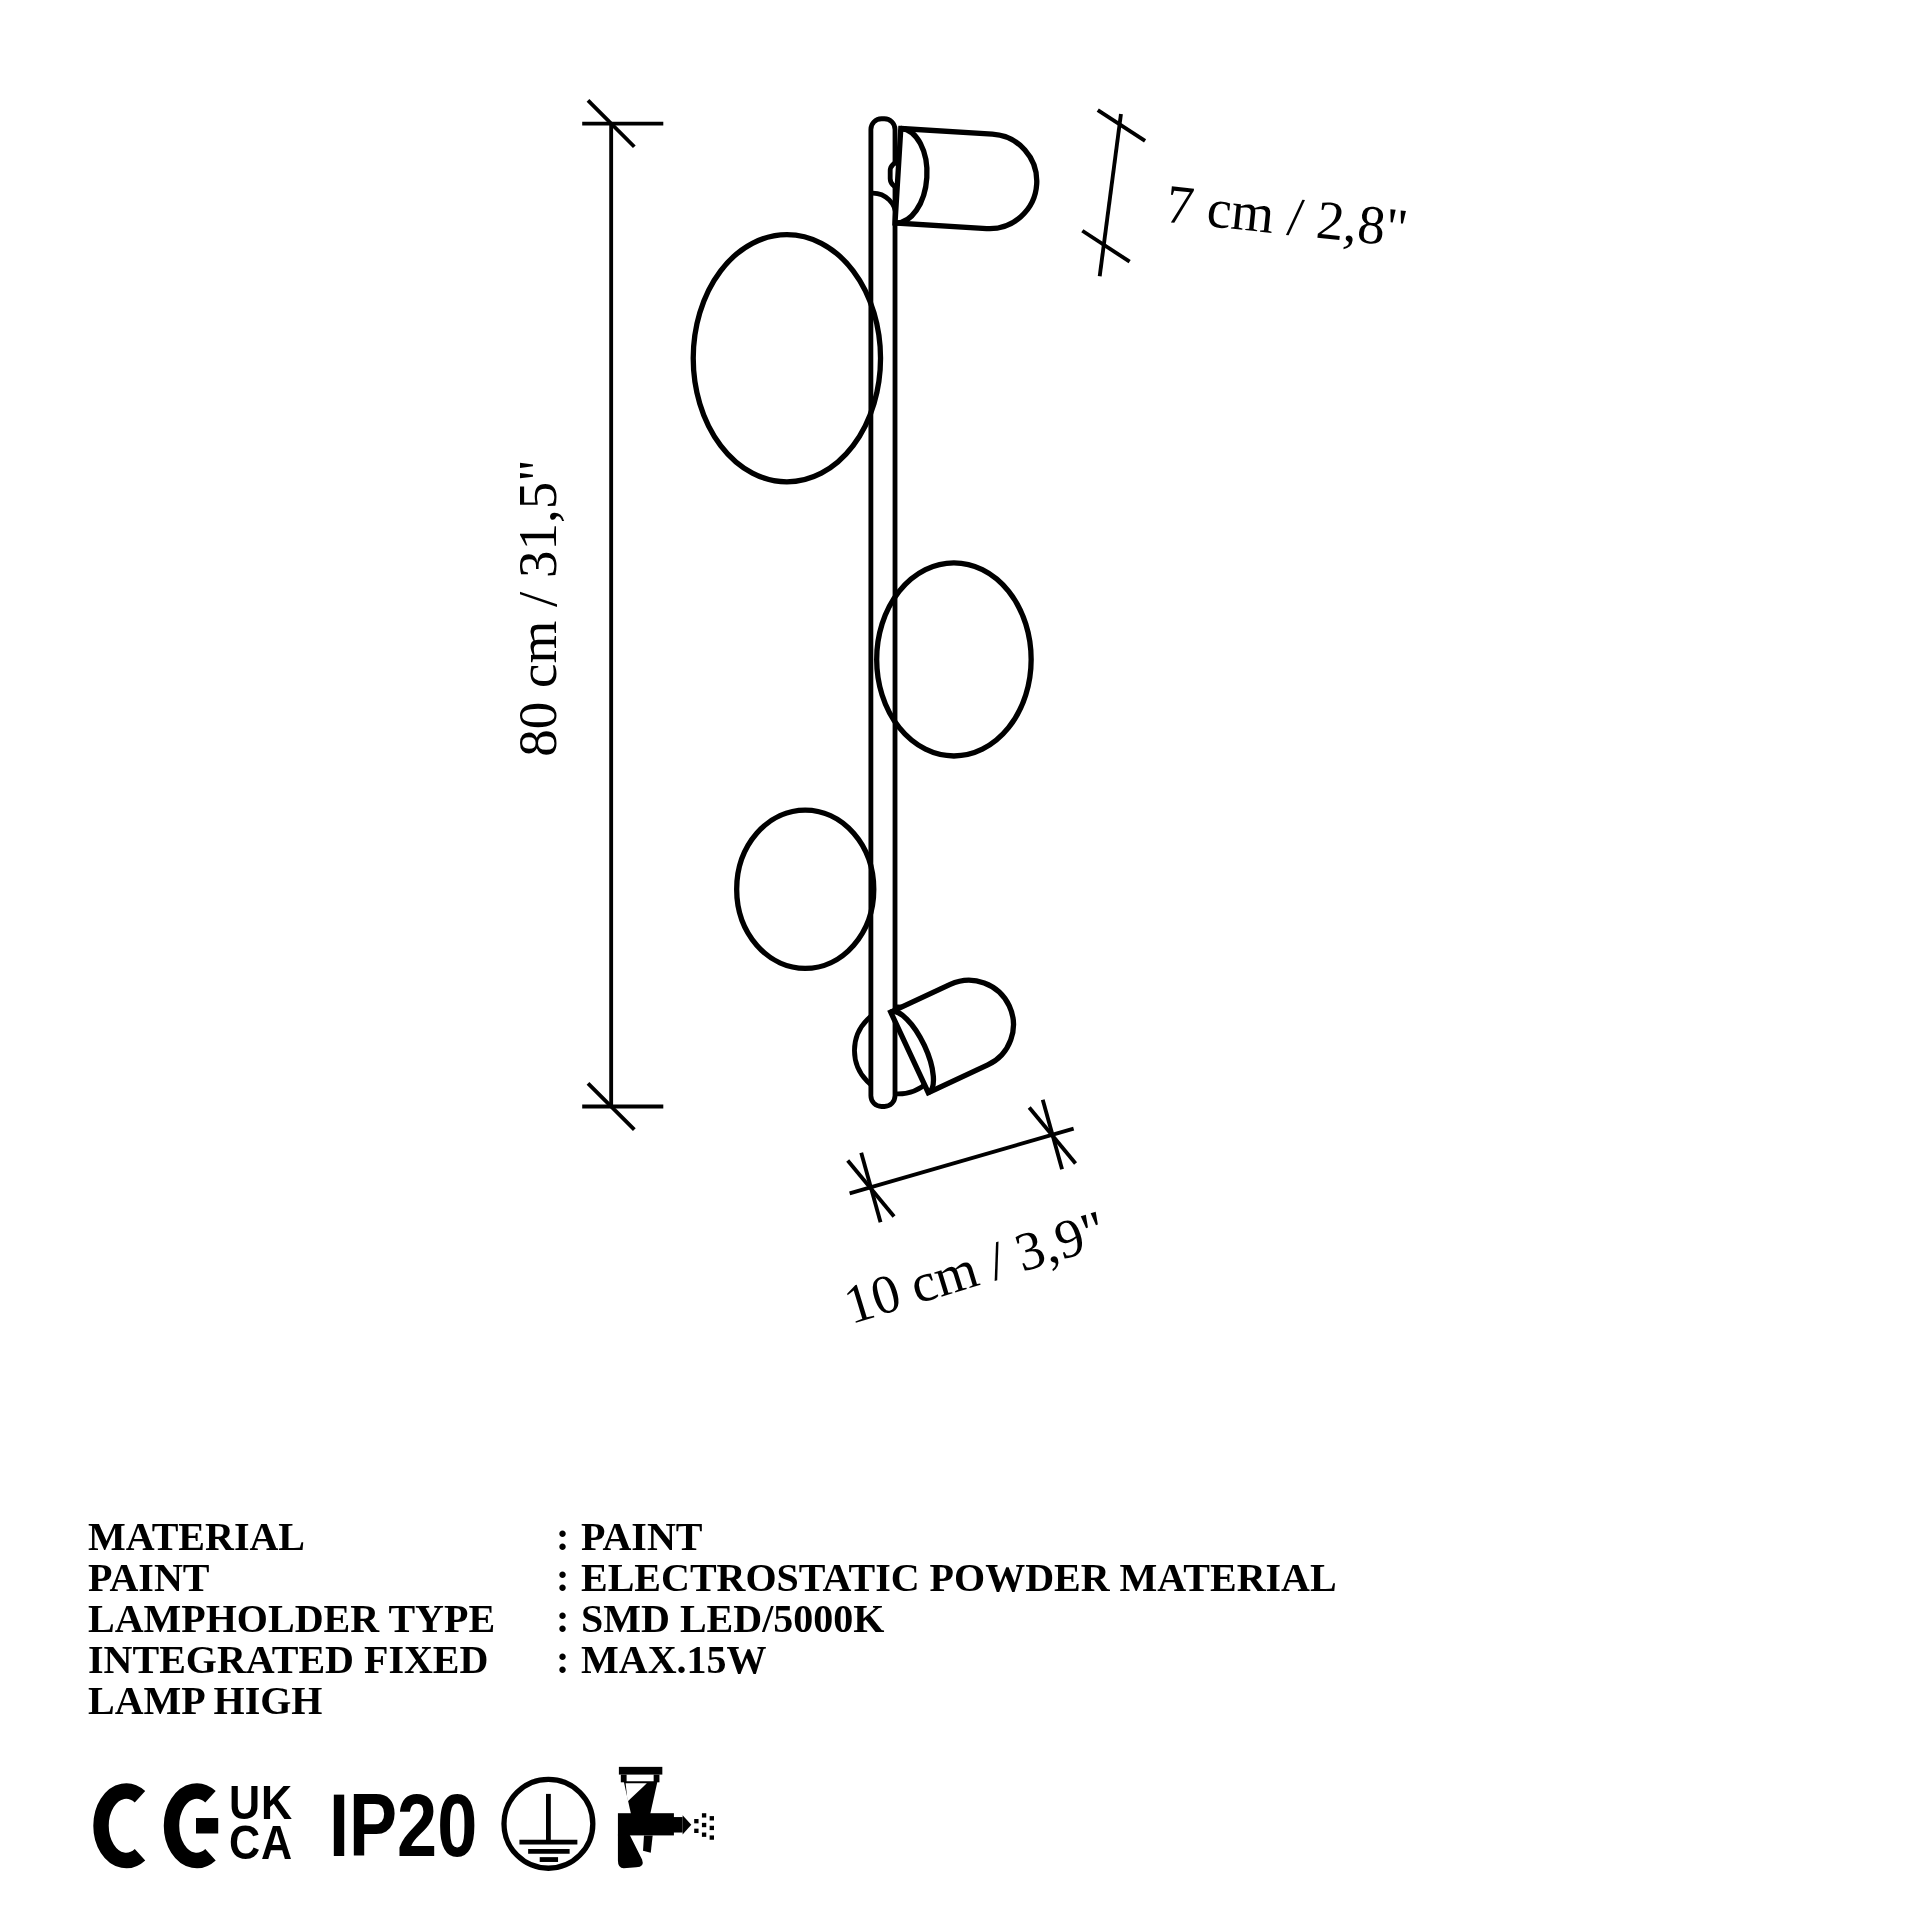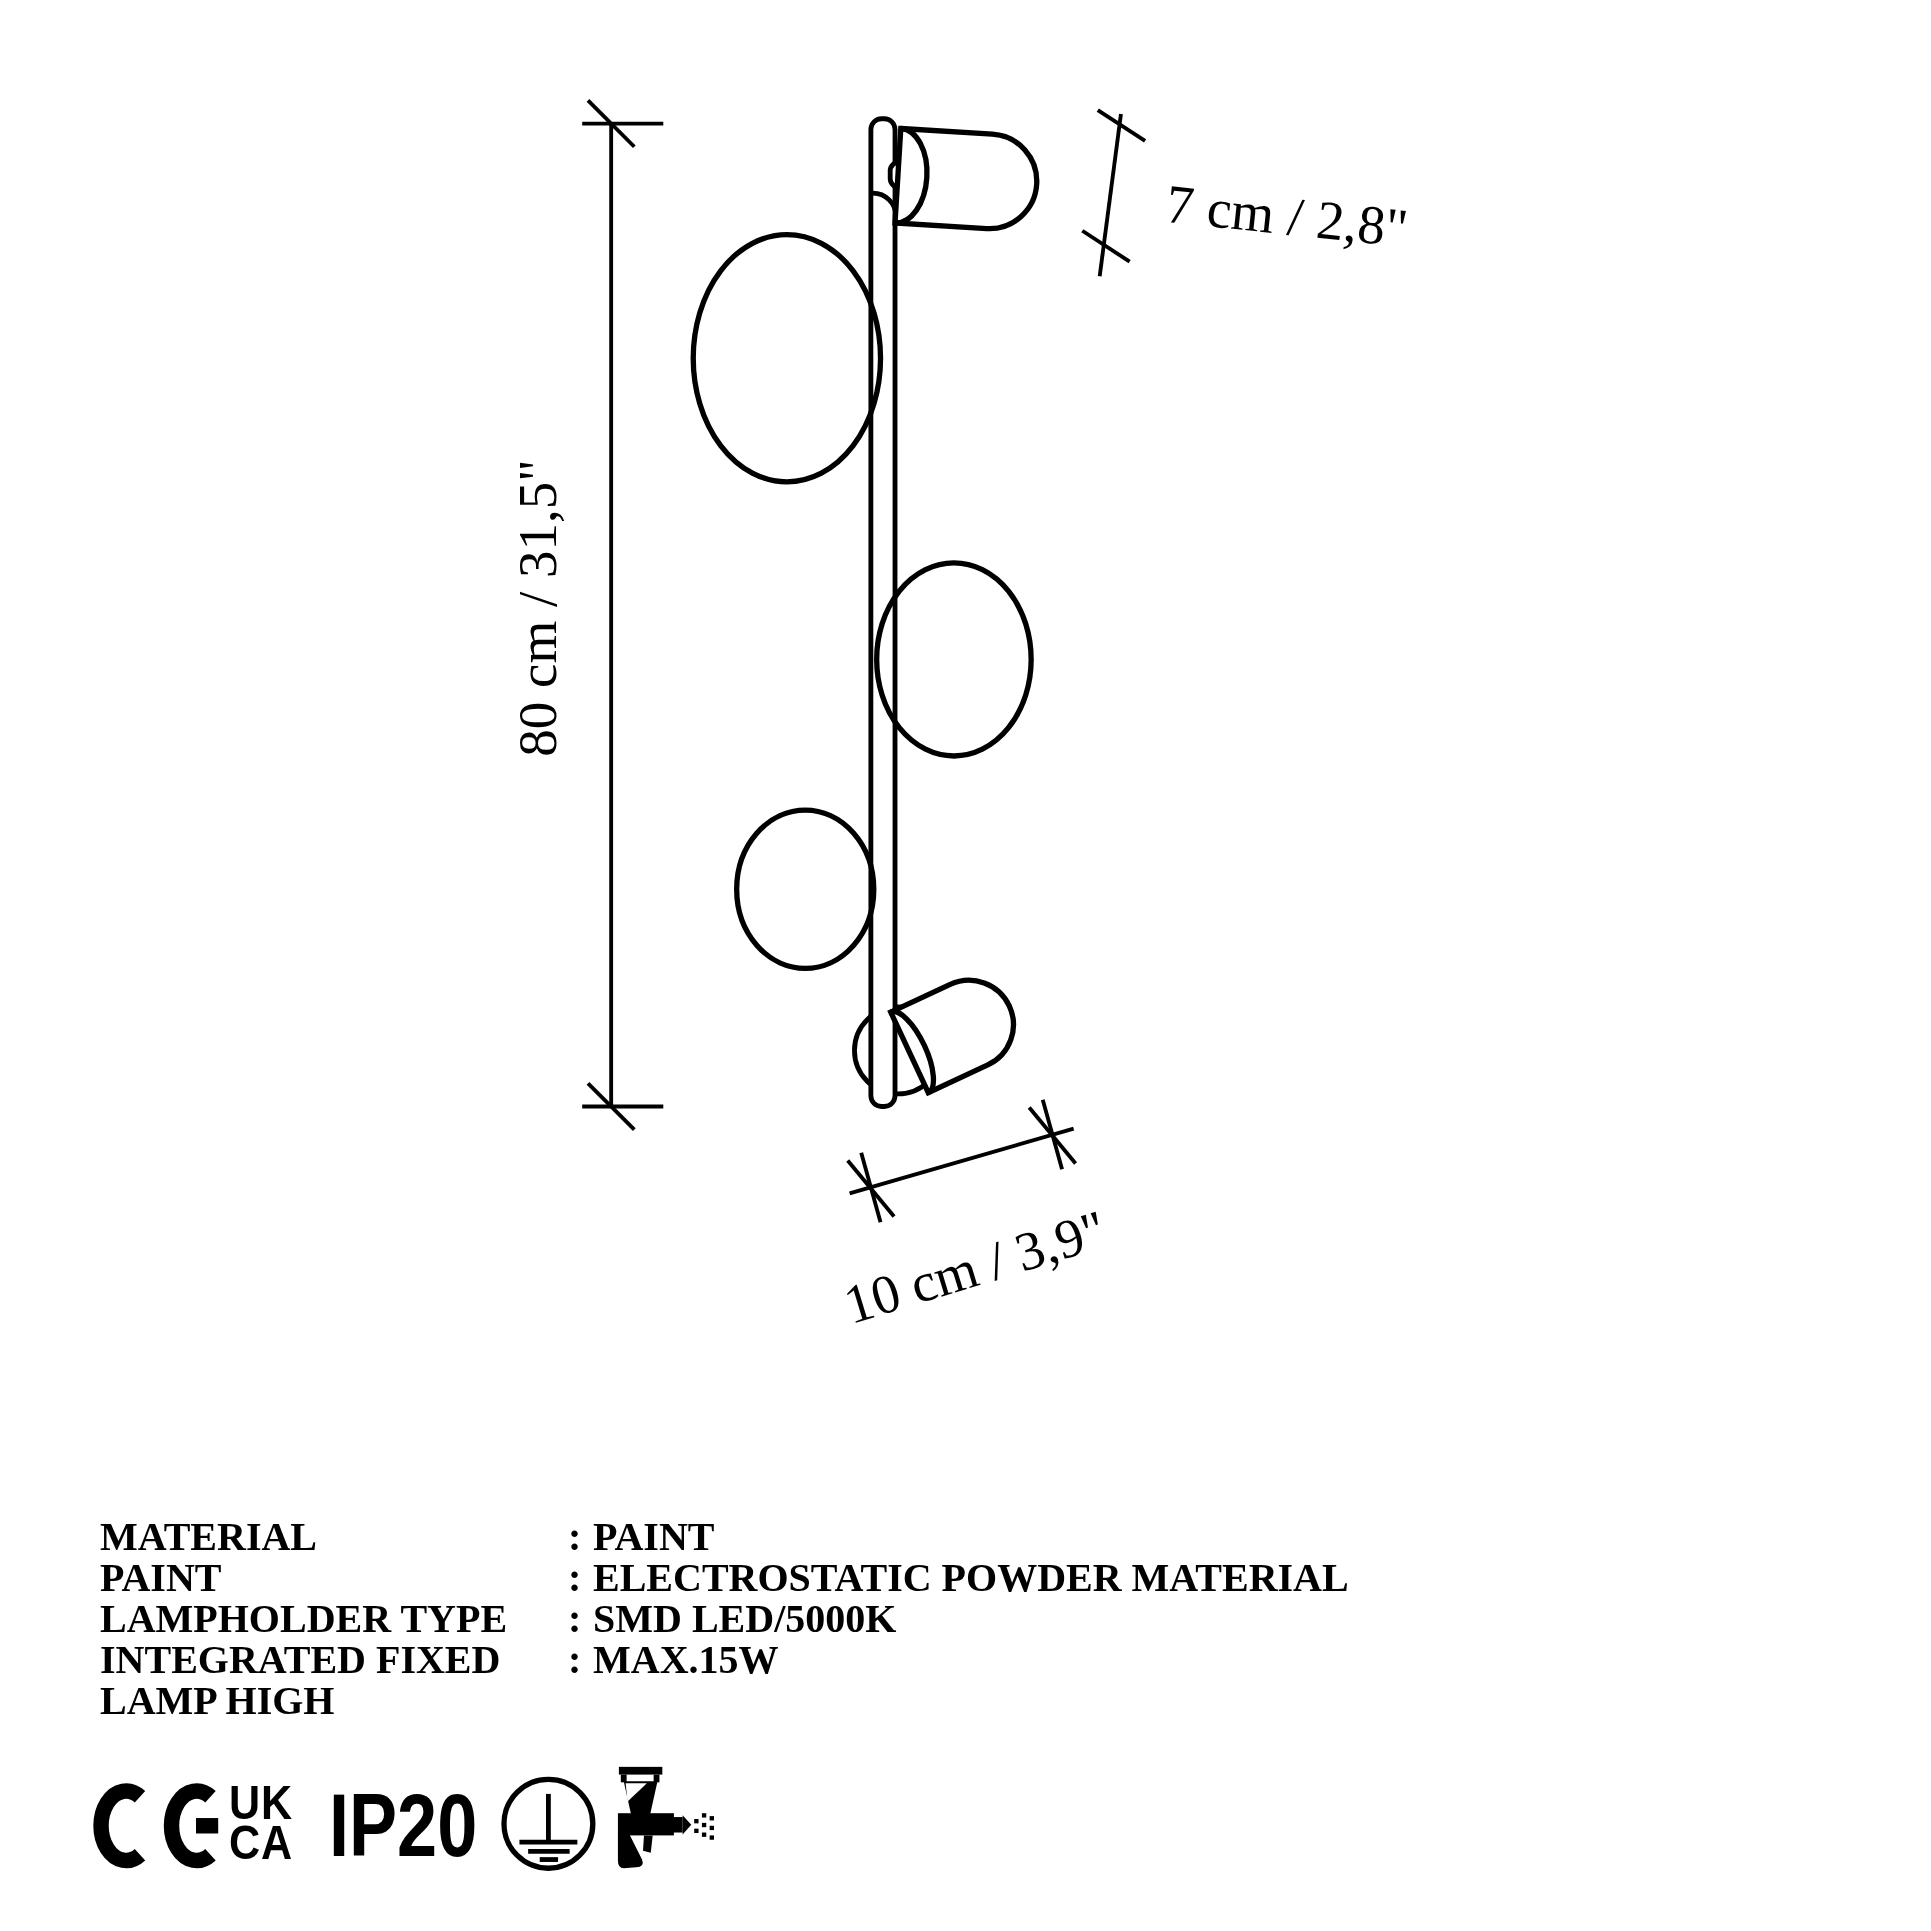--- a/index.html
+++ b/index.html
@@ -10,21 +10,21 @@
   .stage{position:absolute;inset:0;}
   svg.drawing{position:absolute;left:0;top:0;}
   .dim-label{
     position:absolute;font-size:55px;white-space:nowrap;color:#000;
     font-family:"Liberation Serif", serif;
   }
   .dim-label.v{transform:translate(-50%,-50%) rotate(-90deg);}
   .dim-label.t7{transform:translate(-50%,-50%) rotate(6deg);}
   .dim-label.t10{transform:translate(-50%,-50%) rotate(-17deg);}
   .specs{
-    position:absolute;left:100px;top:1516px;width:1352px;
+    position:absolute;left:88px;top:1516px;width:1352px;
     font-family:"Liberation Serif", serif;font-weight:bold;font-size:40px;
   }
   .spec-row{display:flex;height:41px;line-height:41px;white-space:nowrap;}
   .spec-label{width:468px;flex:0 0 468px;}
   .spec-colon{width:25px;flex:0 0 25px;}
   .spec-value{flex:1;}
   .ukca{
     position:absolute;left:229px;top:1782px;
     font-family:"Liberation Sans", sans-serif;font-weight:bold;
     font-size:49px;line-height:40px;letter-spacing:1px;

